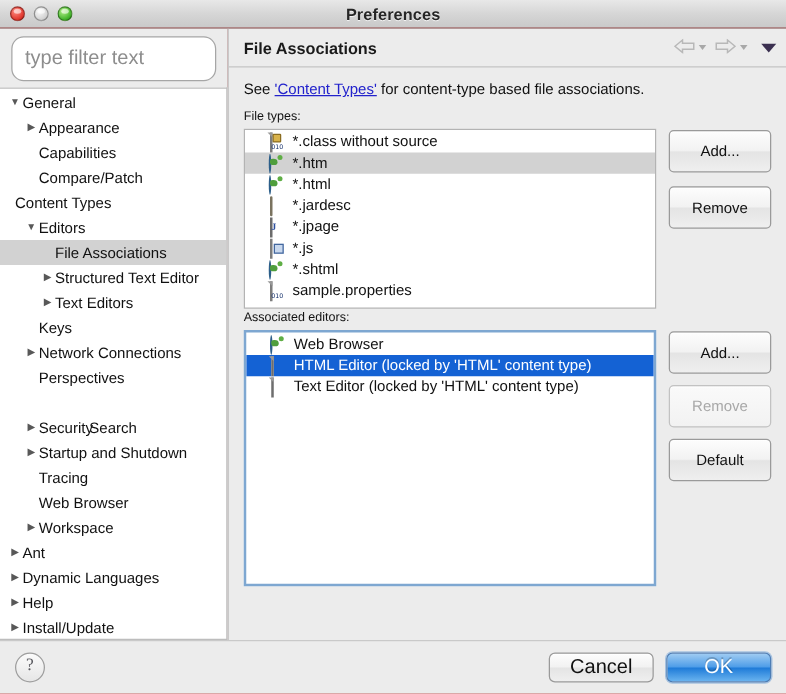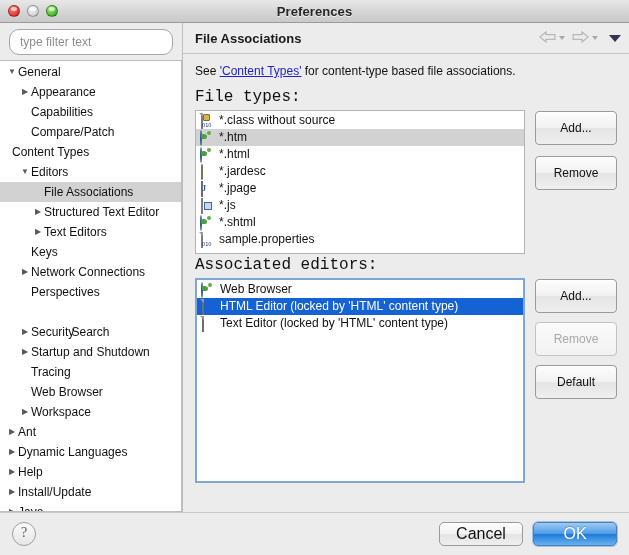--- a/index.html
+++ b/index.html
@@ -74,28 +74,28 @@
     background: #ececec;
     display: flex;
     flex-direction: column;
     box-sizing: border-box;
   }
   .filter-wrap {
     padding: 6px 9px 5px 9px;
   }
   .filter-input {
     width: 100%;
-    height: 26px;
+    height: 36px;
     box-sizing: border-box;
     border: 1px solid #a6a6a6;
     border-radius: 10px;
     background: #fff;
     padding: 0 10px;
     font-family: "Liberation Sans", sans-serif;
-    font-size: 12px;
+    font-size: 16px;
     color: #8a8a8a;
     outline: none;
   }
   .filter-input::placeholder { color: #8d8d8d; opacity: 1; }
   .tree {
     flex: 1;
     background: #fff;
     border-top: 1px solid #bdbdbd;
     border-right: 1px solid #bdbdbd;
     border-bottom: 1px solid #bdbdbd;
@@ -181,24 +181,23 @@
     font-size: 12px;
     color: #111;
     margin-bottom: 10px;
   }
   .link {
     color: #2222cc;
     text-decoration: underline;
     cursor: pointer;
   }
   .section-label {
-    font-size: 16px;
+    font-size: 10px;
     color: #111;
     margin-bottom: 4px;
-    font-family: Liberation Mono, monospace;
   }
   .row-block { display: flex; gap: 10px; }
   .listbox {
     background: #fff;
     box-sizing: border-box;
     overflow: hidden;
     padding-top: 1px;
   }
   .listbox.plain {
     border: 1px solid #b3b3b3;
@@ -209,21 +208,21 @@
     border: 2px solid #7ea7d1;
     width: 330px;
     height: 205px;
   }
   .list-row {
     height: 17px;
     line-height: 17px;
     display: flex;
     align-items: center;
     font-size: 12px;
-    padding-left: 3px;
+    padding-left: 18px;
     white-space: nowrap;
     color: #111;
   }
   .list-row.sel-grey { background: #d2d2d2; }
   .list-row.sel-blue { background: #1462d4; color: #fff; }
   .icon {
     width: 16px; height: 16px;
     flex: 0 0 16px;
     margin-right: 4px;
     position: relative;

